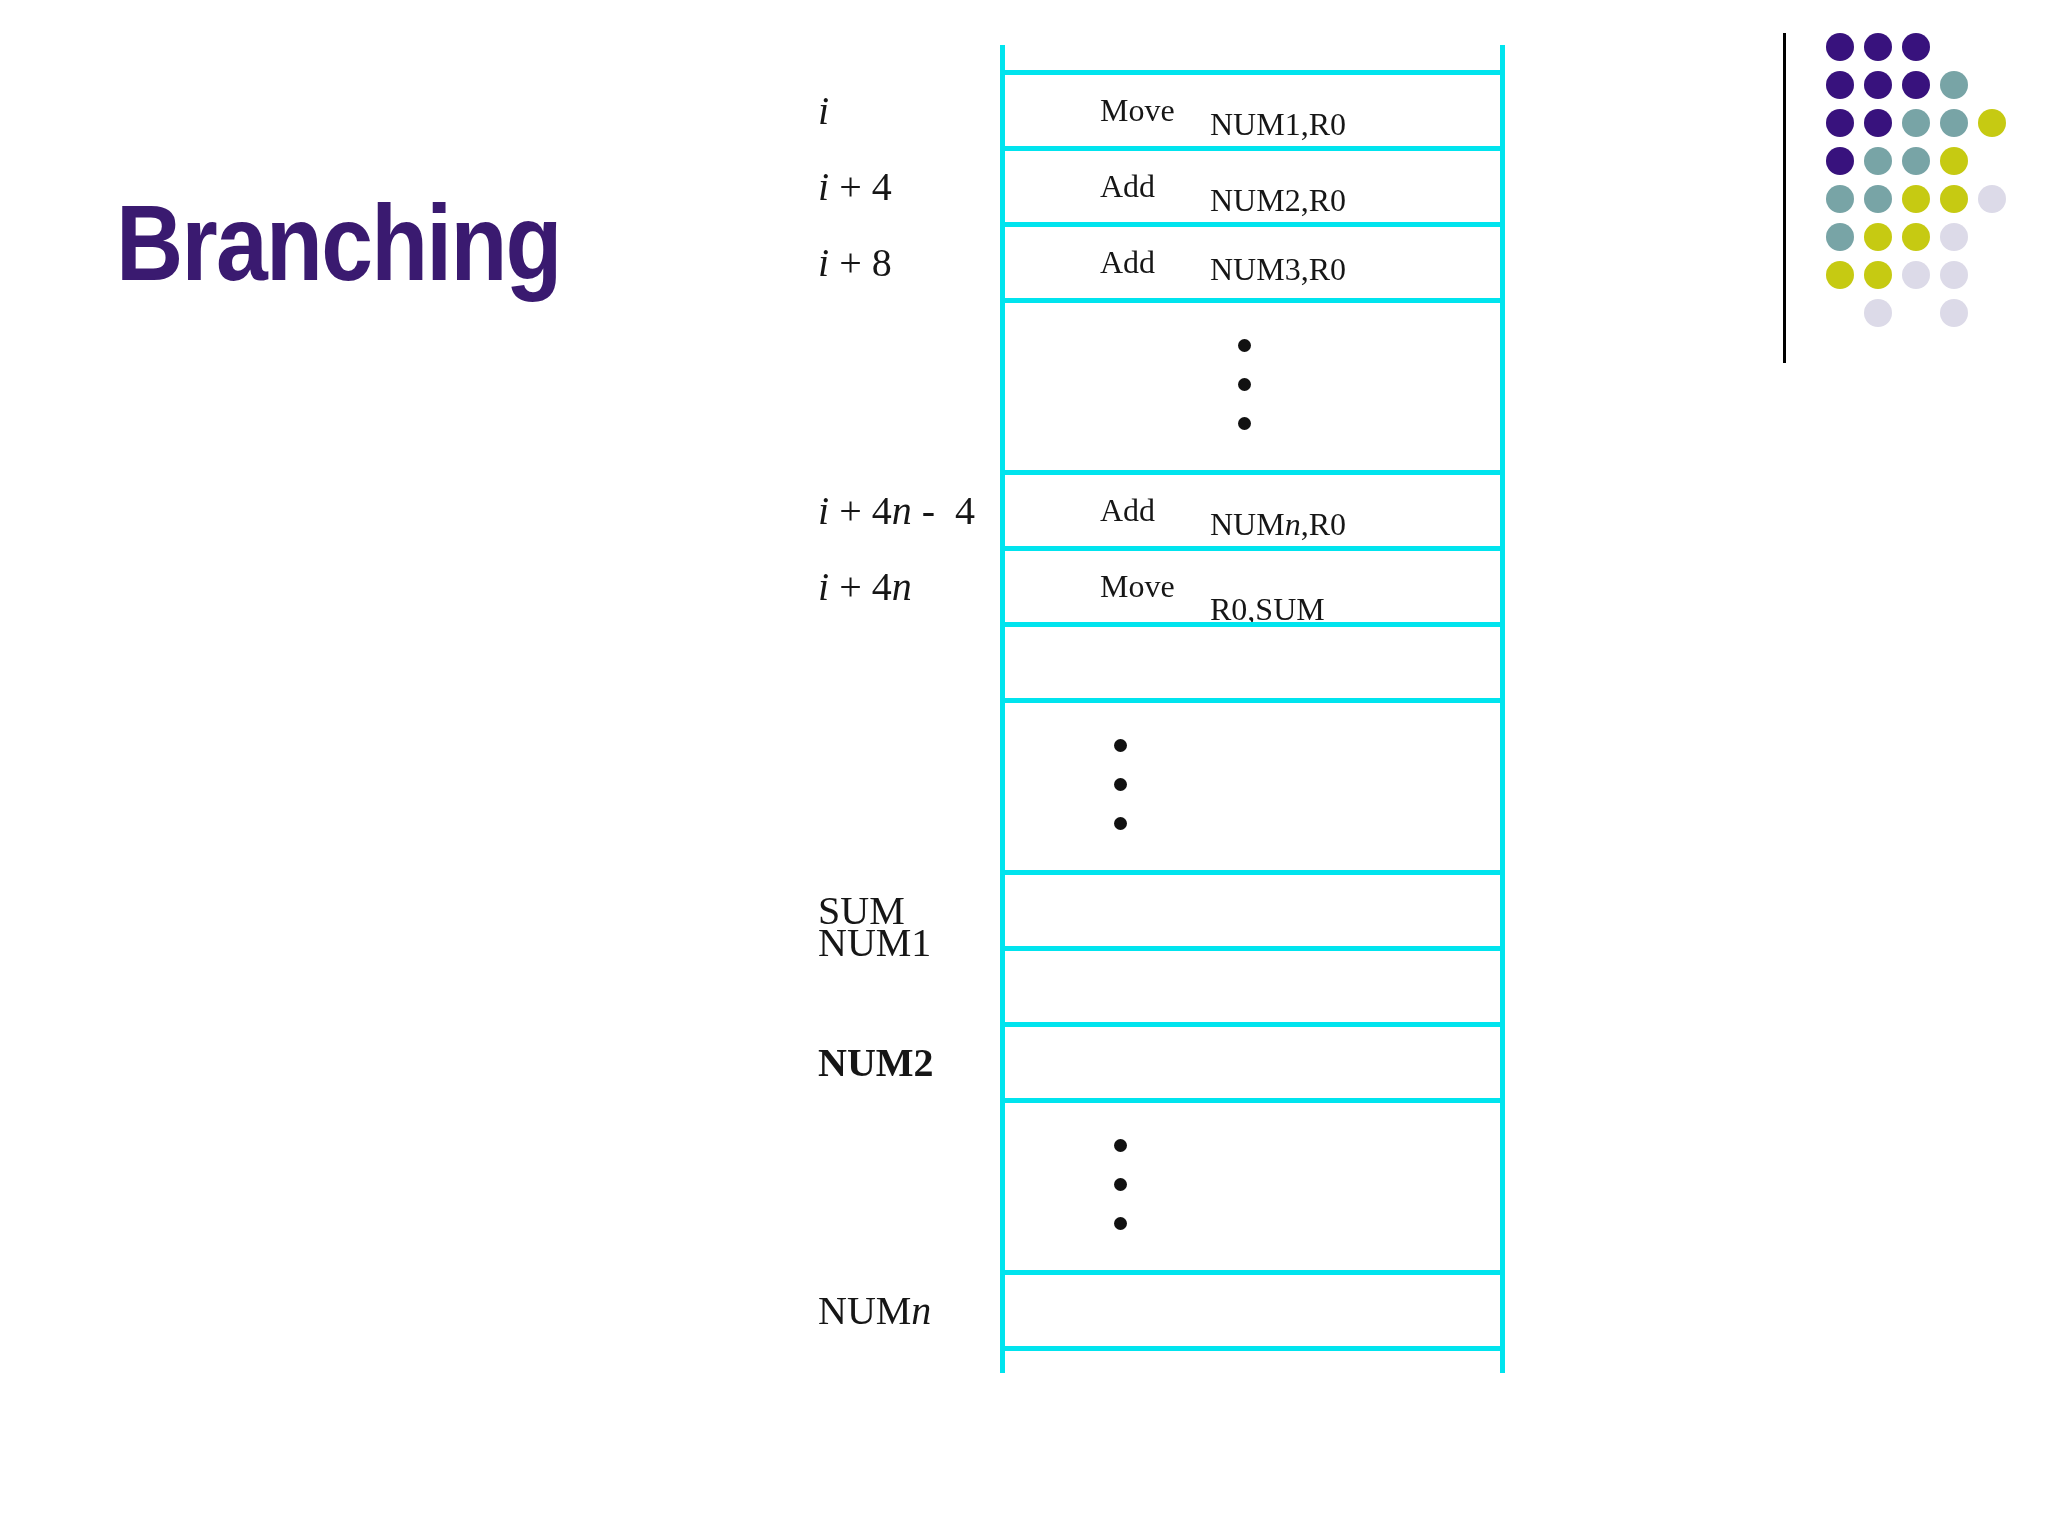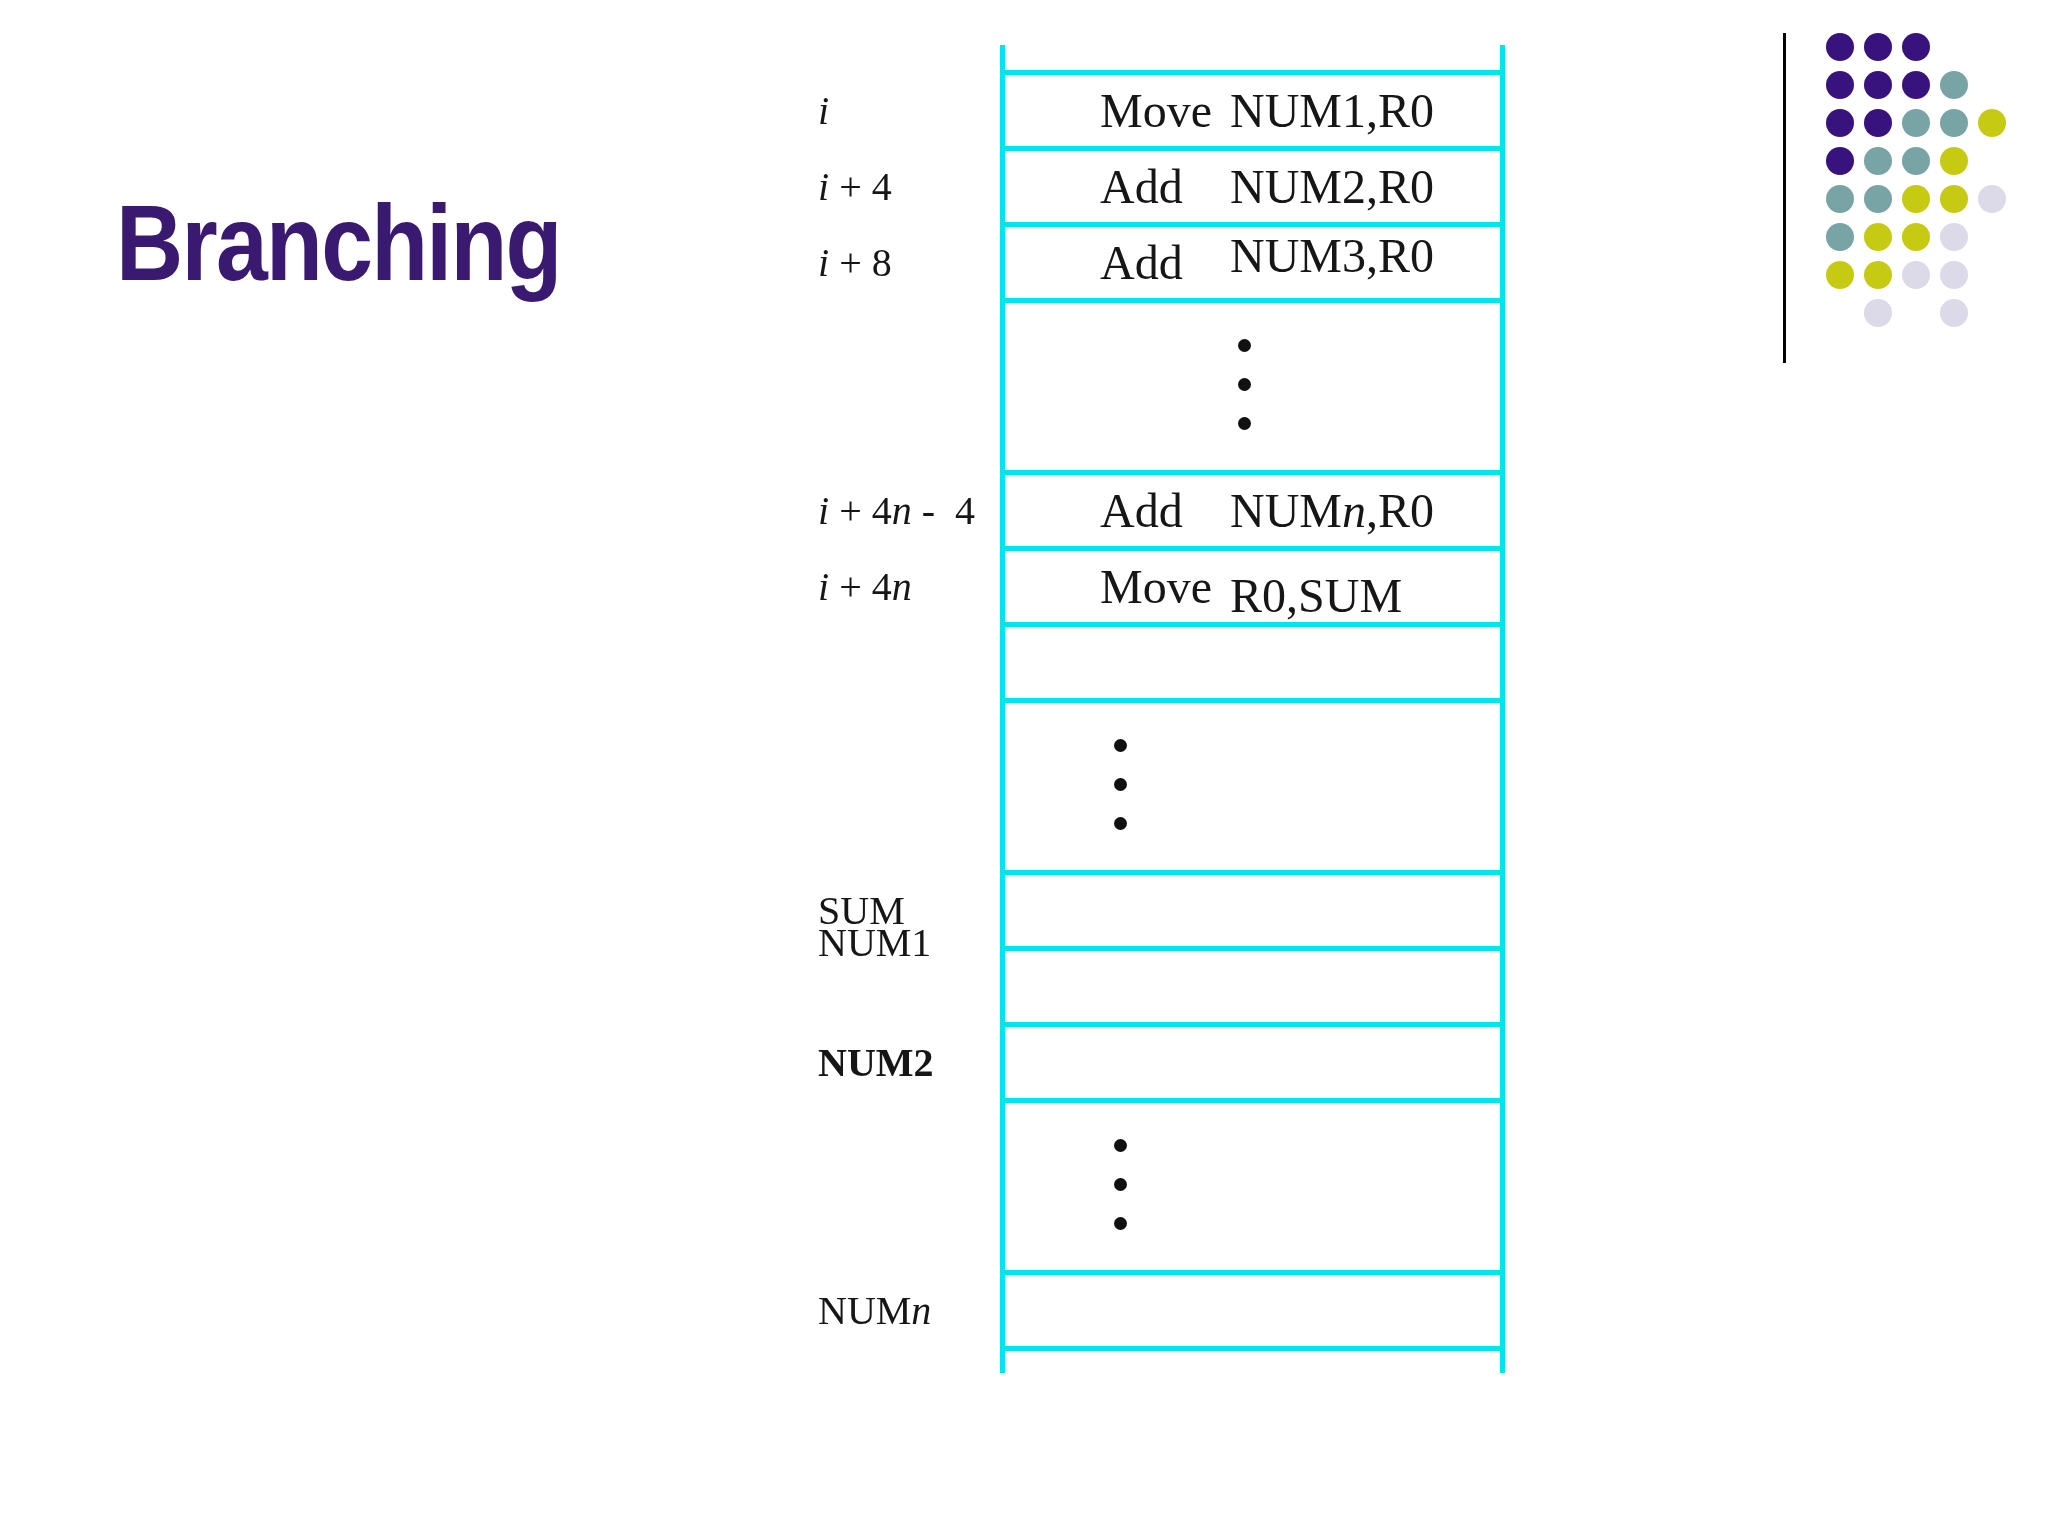--- a/index.html
+++ b/index.html
@@ -22,25 +22,25 @@
   .ladder{position:absolute;left:750px;top:45px;width:760px;height:1328px;}
   .rail{position:absolute;top:0;width:5px;height:1328px;background:var(--cyan);}
   .rail-left{left:250px;}
   .rail-right{left:750px;}
   .hline{position:absolute;left:250px;width:505px;height:5px;background:var(--cyan);}
   .addr-label{
     position:absolute;left:68px;width:180px;font-size:40px;
     display:flex;align-items:center;white-space:pre;color:#161616;
   }
   .op-text,.arg-text{
-    position:absolute;font-size:48px;display:flex;align-items:center;
+    position:absolute;font-size:32px;display:flex;align-items:center;
     white-space:pre;color:#161616;text-align:right;
   }
   .op-text{left:350px;}
-  .arg-text{left:480px;}
+  .arg-text{left:460px;margin-top:14px;}
   .mem-dot{position:absolute;width:13px;height:13px;border-radius:50%;background:#111;}
   .caption{
     position:absolute;left:748px;top:1461px;font-size:42px;color:#111;
     white-space:pre;
   }
   i{font-style:italic;}
 </style>
 </head>
 <body>
 

